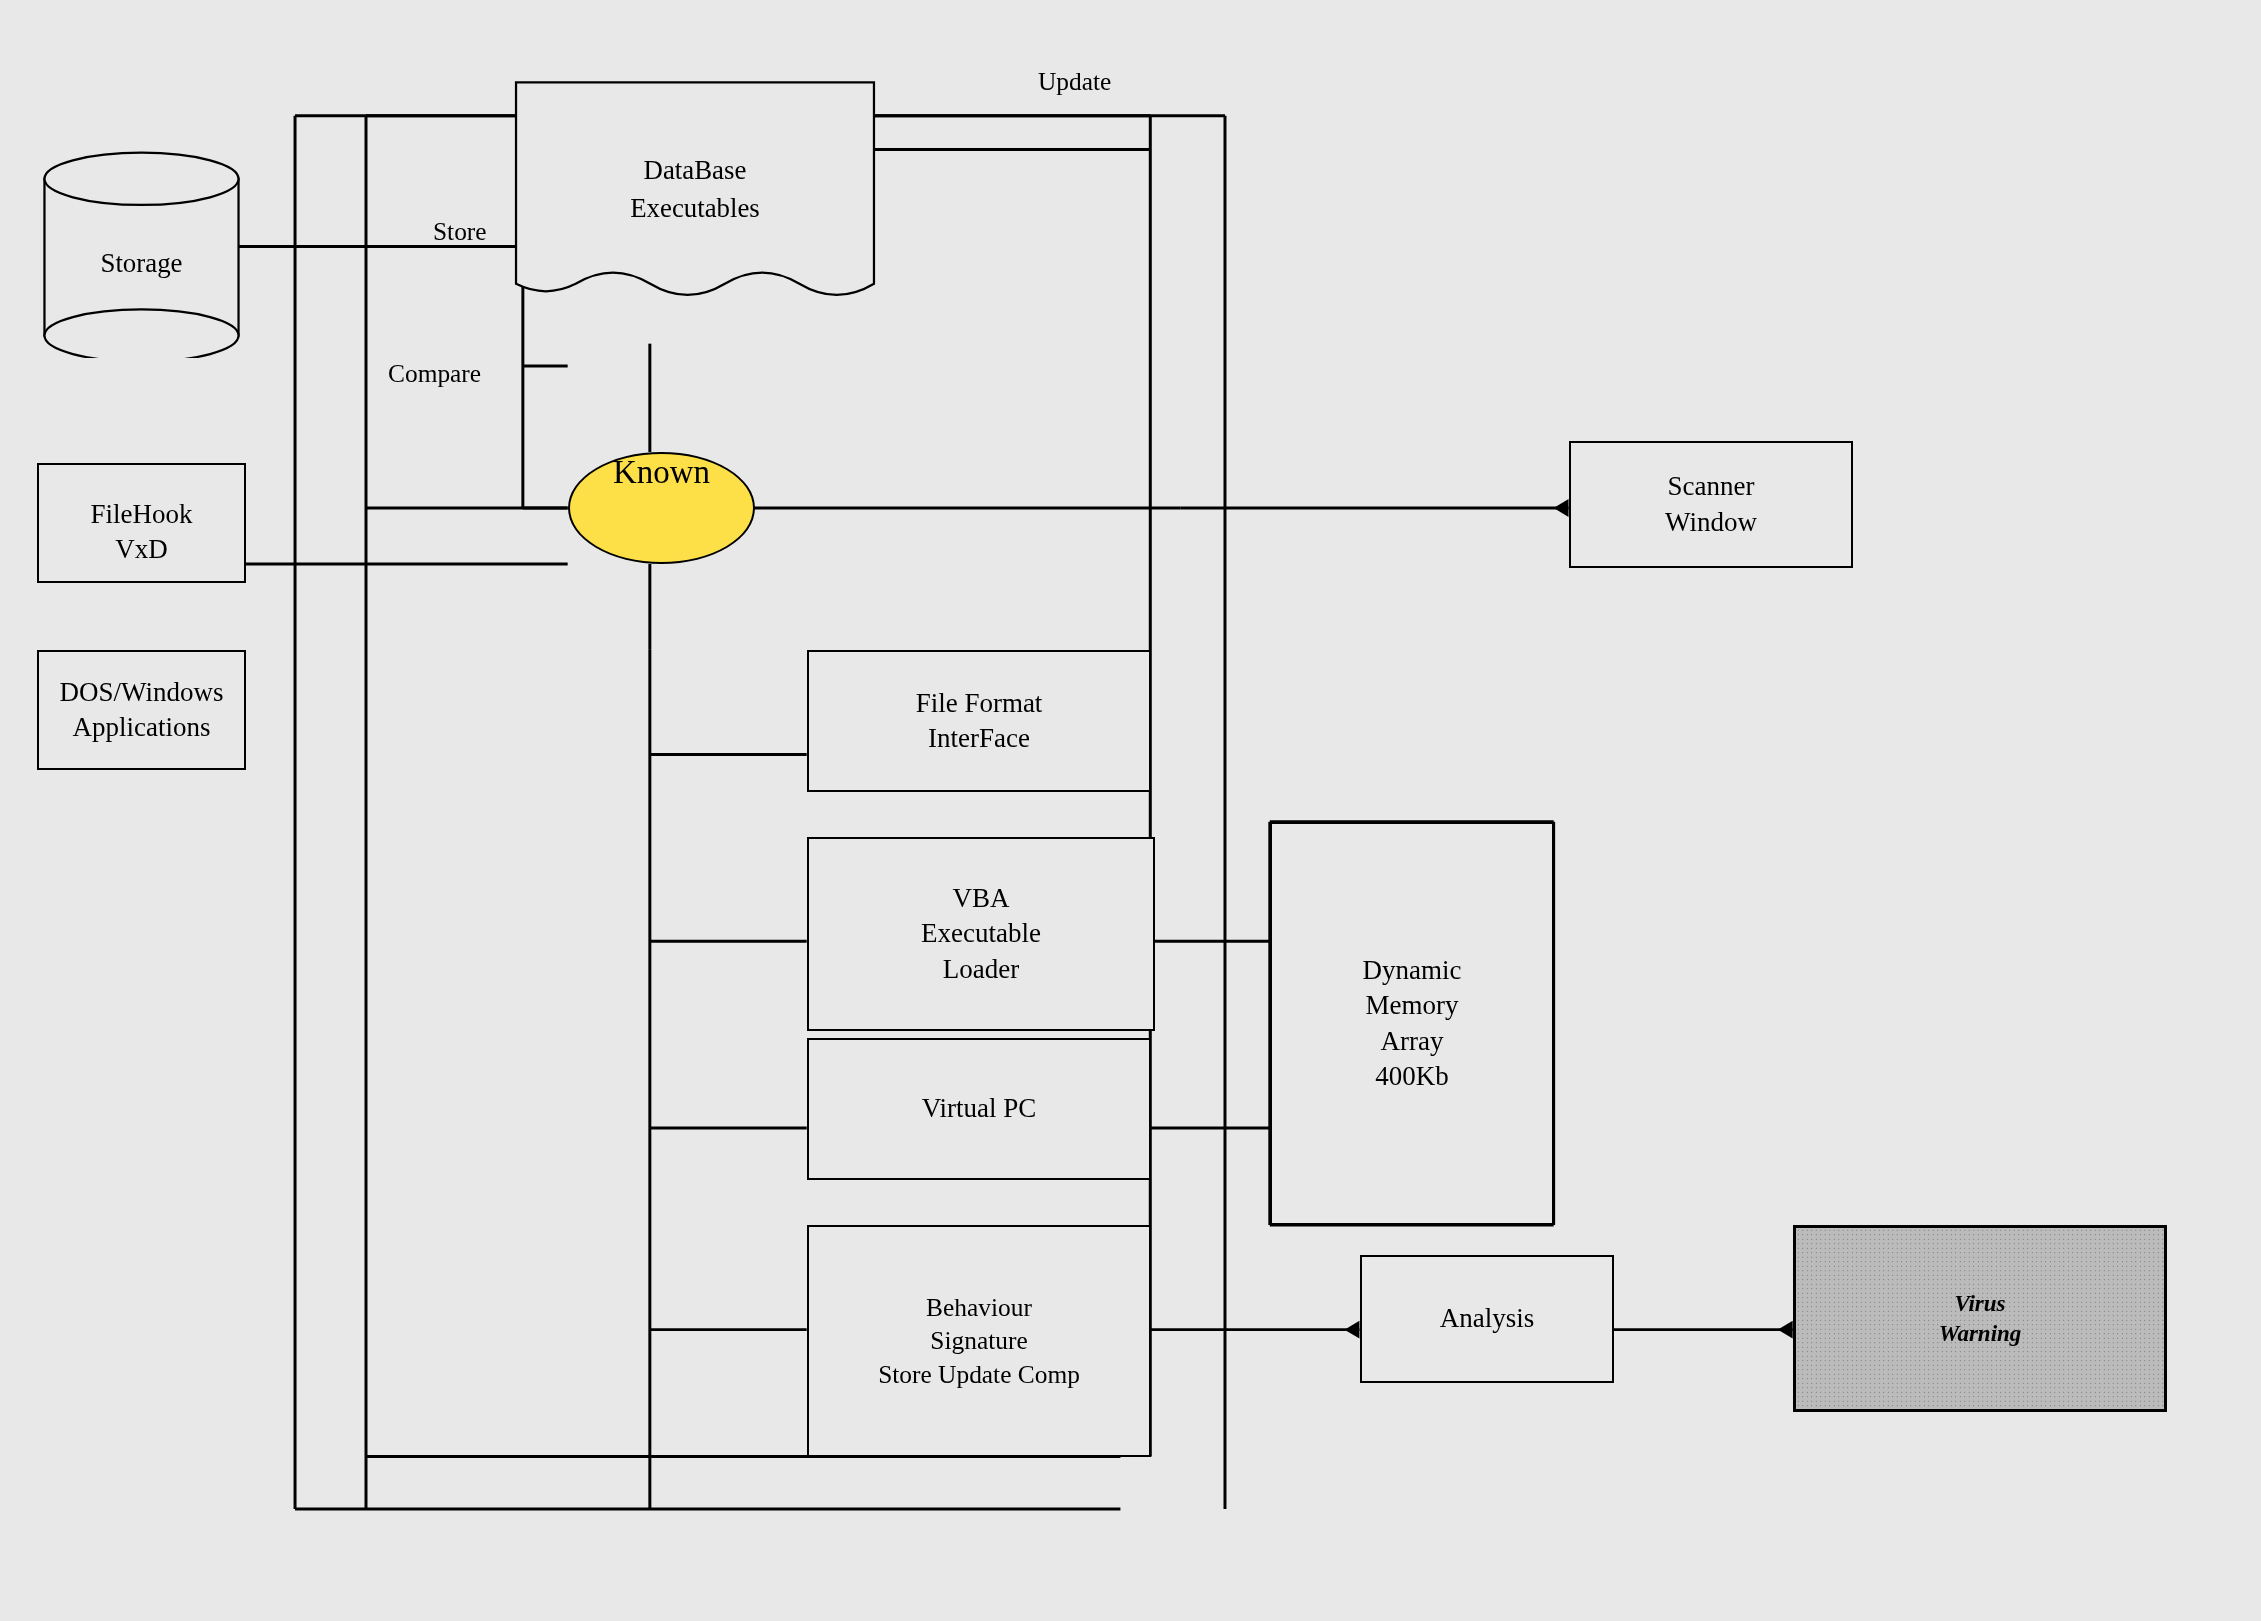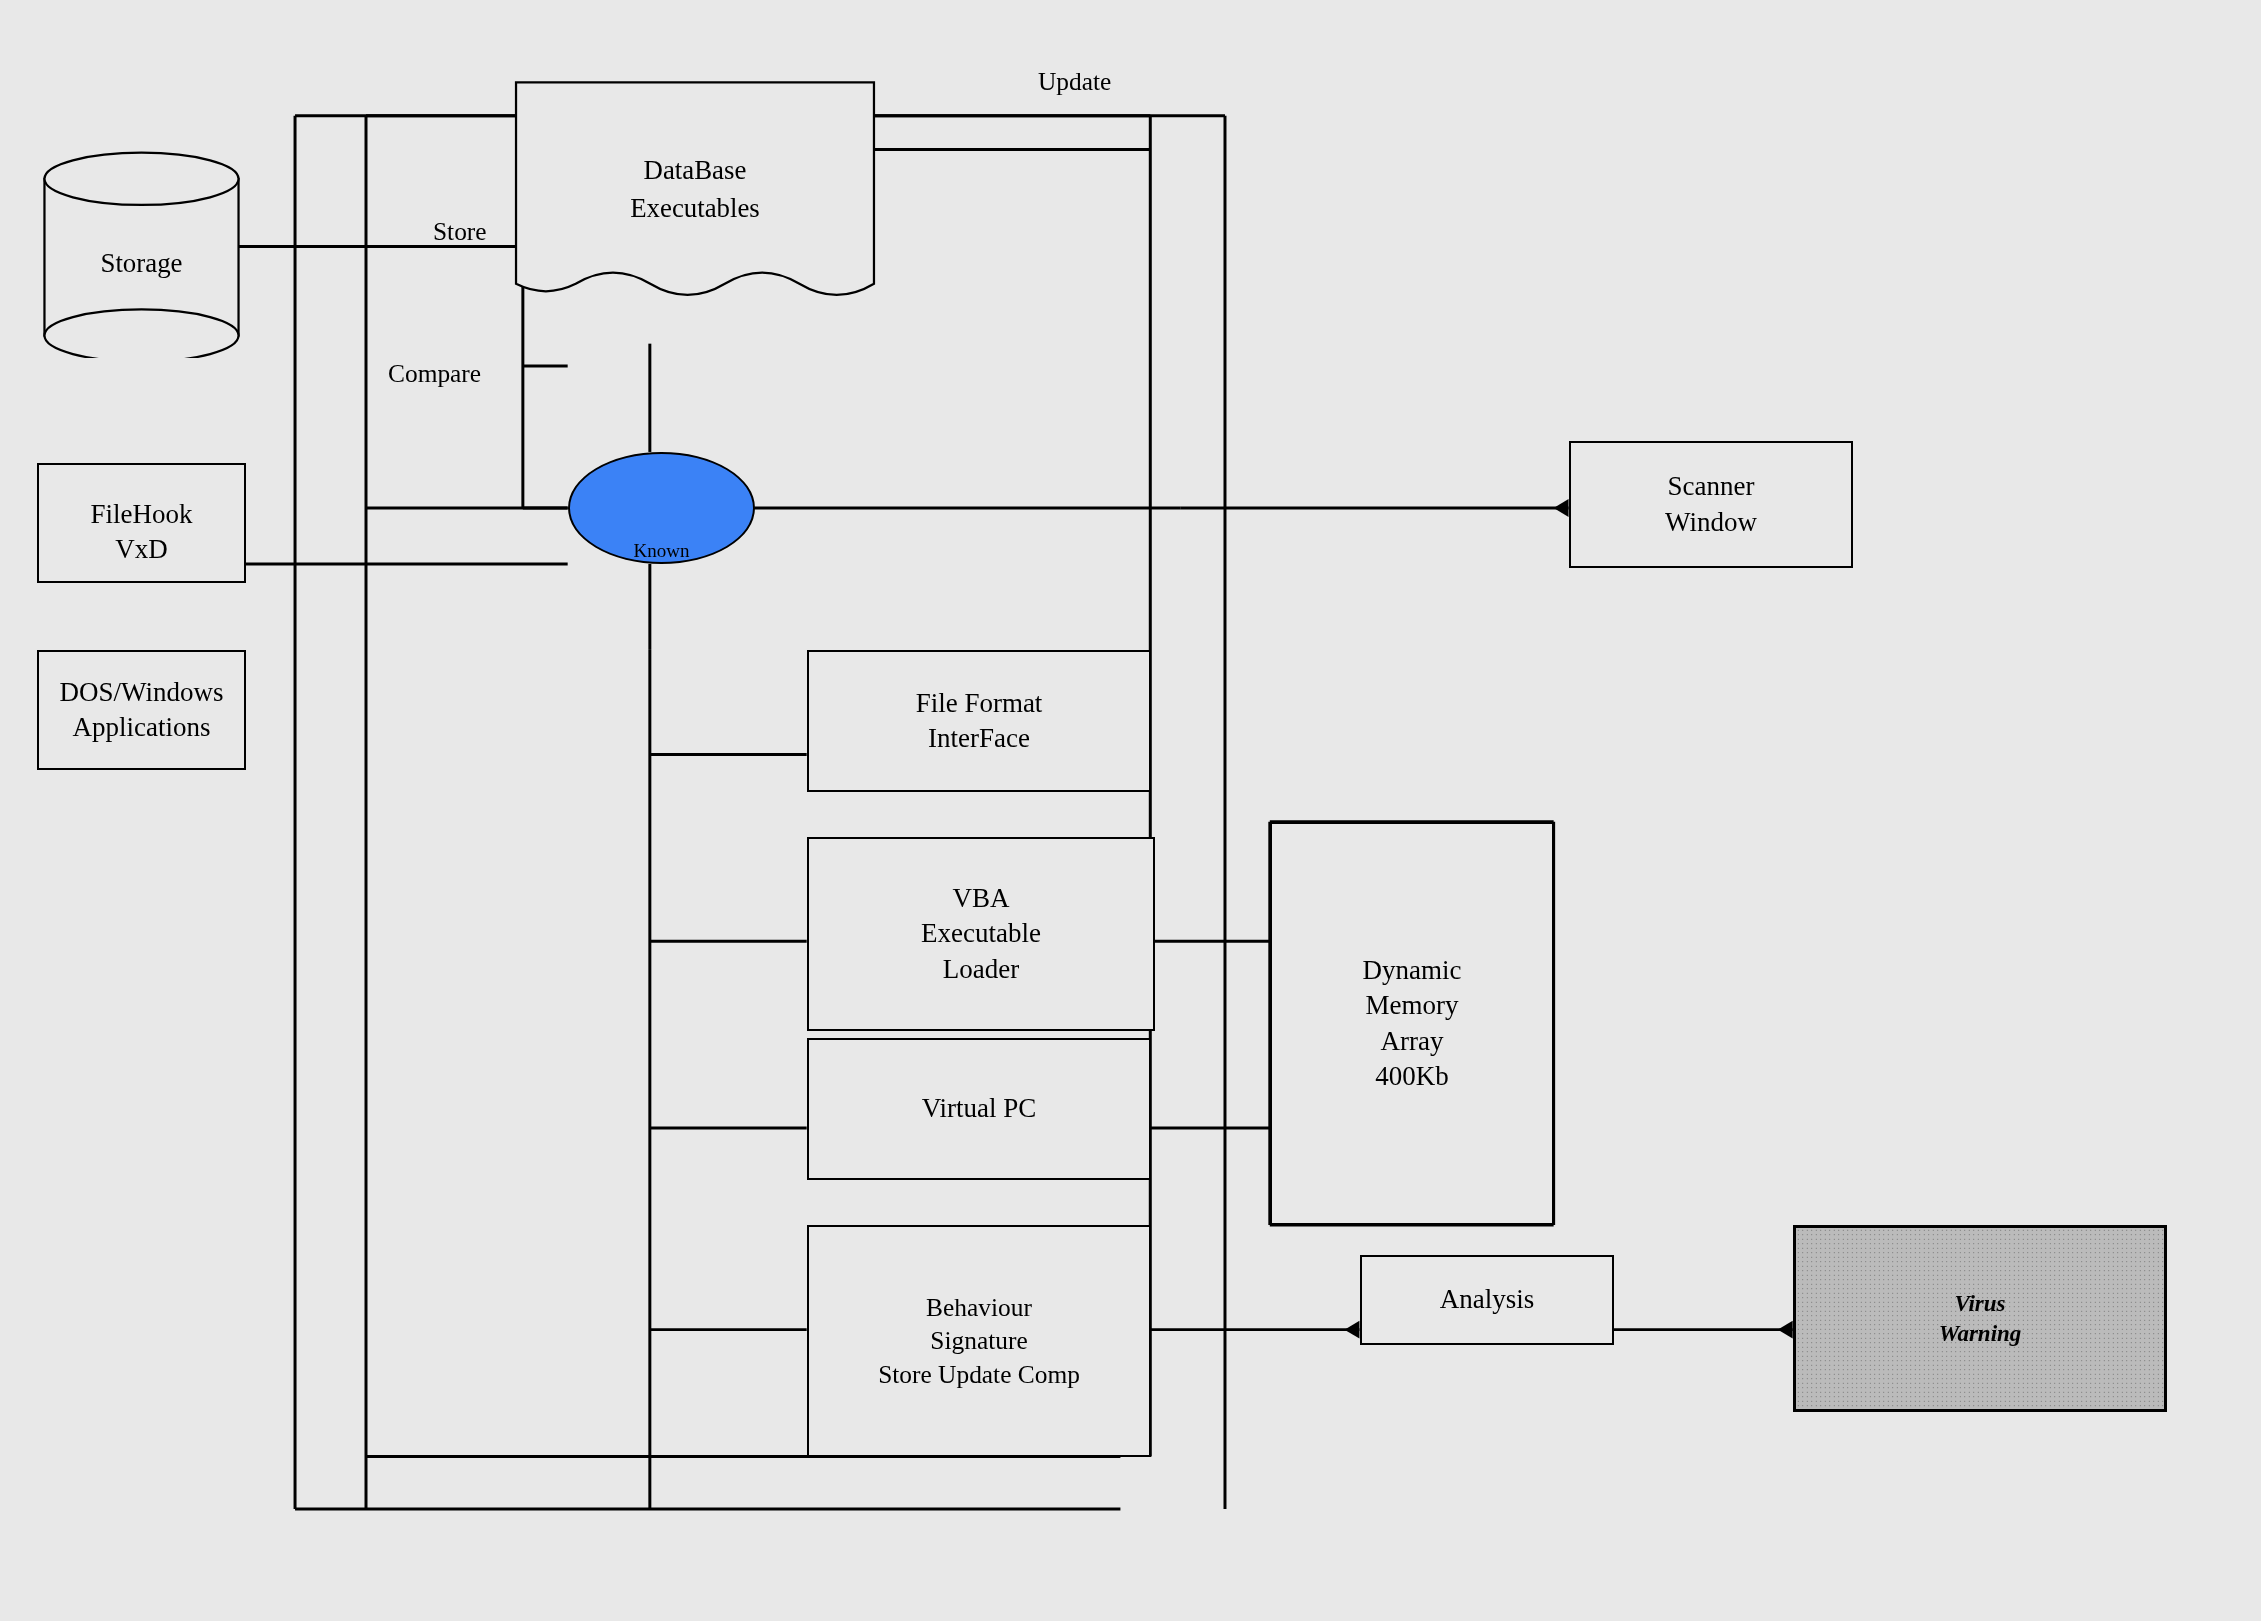--- a/index.html
+++ b/index.html
@@ -50,26 +50,26 @@
       text-align: center;
       font-size: 27px;
       line-height: 1.3;
     }
 
     
     .ellipse {
       position: absolute;
       border: 2.2px solid #000;
       border-radius: 50%;
-      background: #3b82f6;
-      display: flex;
-      align-items: flex-end;
-      justify-content: center;
-      text-align: center;
-      font-size: 19px;
+      background: #fde047;
+      display: flex;
+      align-items: flex-start;
+      justify-content: center;
+      text-align: center;
+      font-size: 33px;
     }
 
     
     .virus-box {
       position: absolute;
       border: 3px solid #000;
       background: #c8c8c8;
       display: flex;
       align-items: center;
       justify-content: center;
@@ -240,21 +240,21 @@
 Store Update Comp</span>
   </div>
 
   <div class="box" style="left:1270px; top:822px; width:284px; height:403px;">
     <span style="white-space:pre-line;">Dynamic
 Memory
 Array
 400Kb</span>
   </div>
 
-  <div class="box" style="left:1360px; top:1255px; width:254px; height:90px;">
+  <div class="box" style="left:1360px; top:1255px; width:254px; height:128px;">
     <span>Analysis</span>
   </div>
 
   <div class="virus-box" style="left:1793px; top:1225px; width:374px; height:187px;">
     <span style="white-space:pre-line; color:#000; background:transparent;">Virus
 Warning</span>
   </div>
 
   <div class="text-label" style="left:1038px; top:67px;">
     <span>Update</span>

